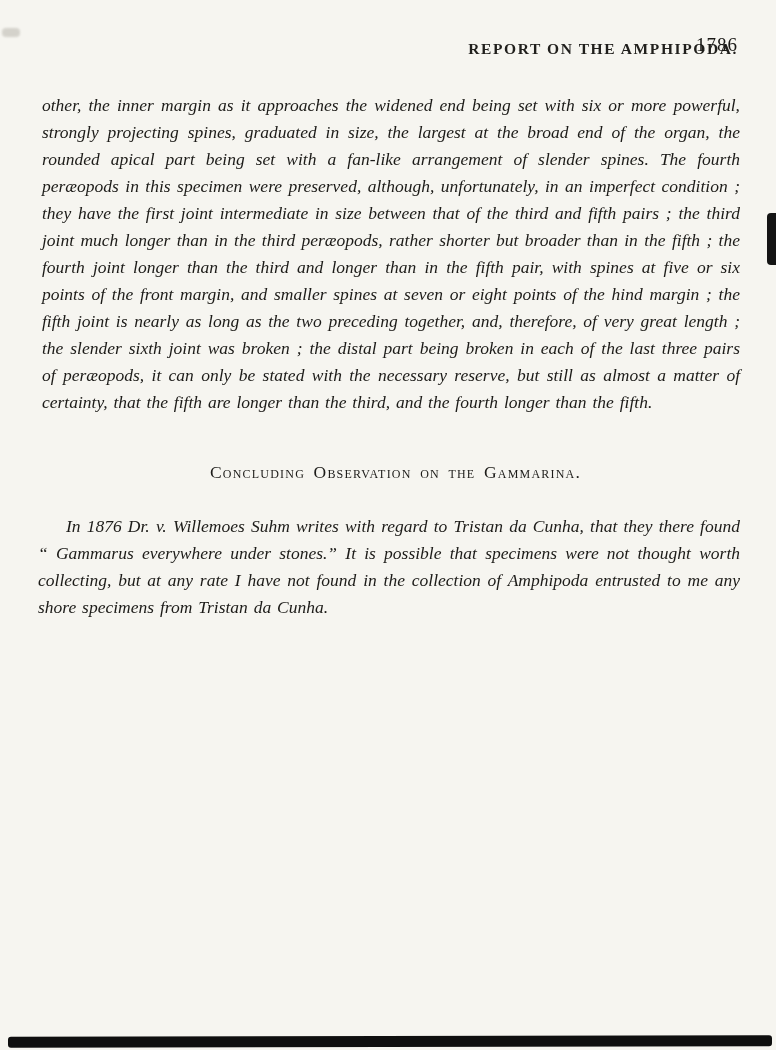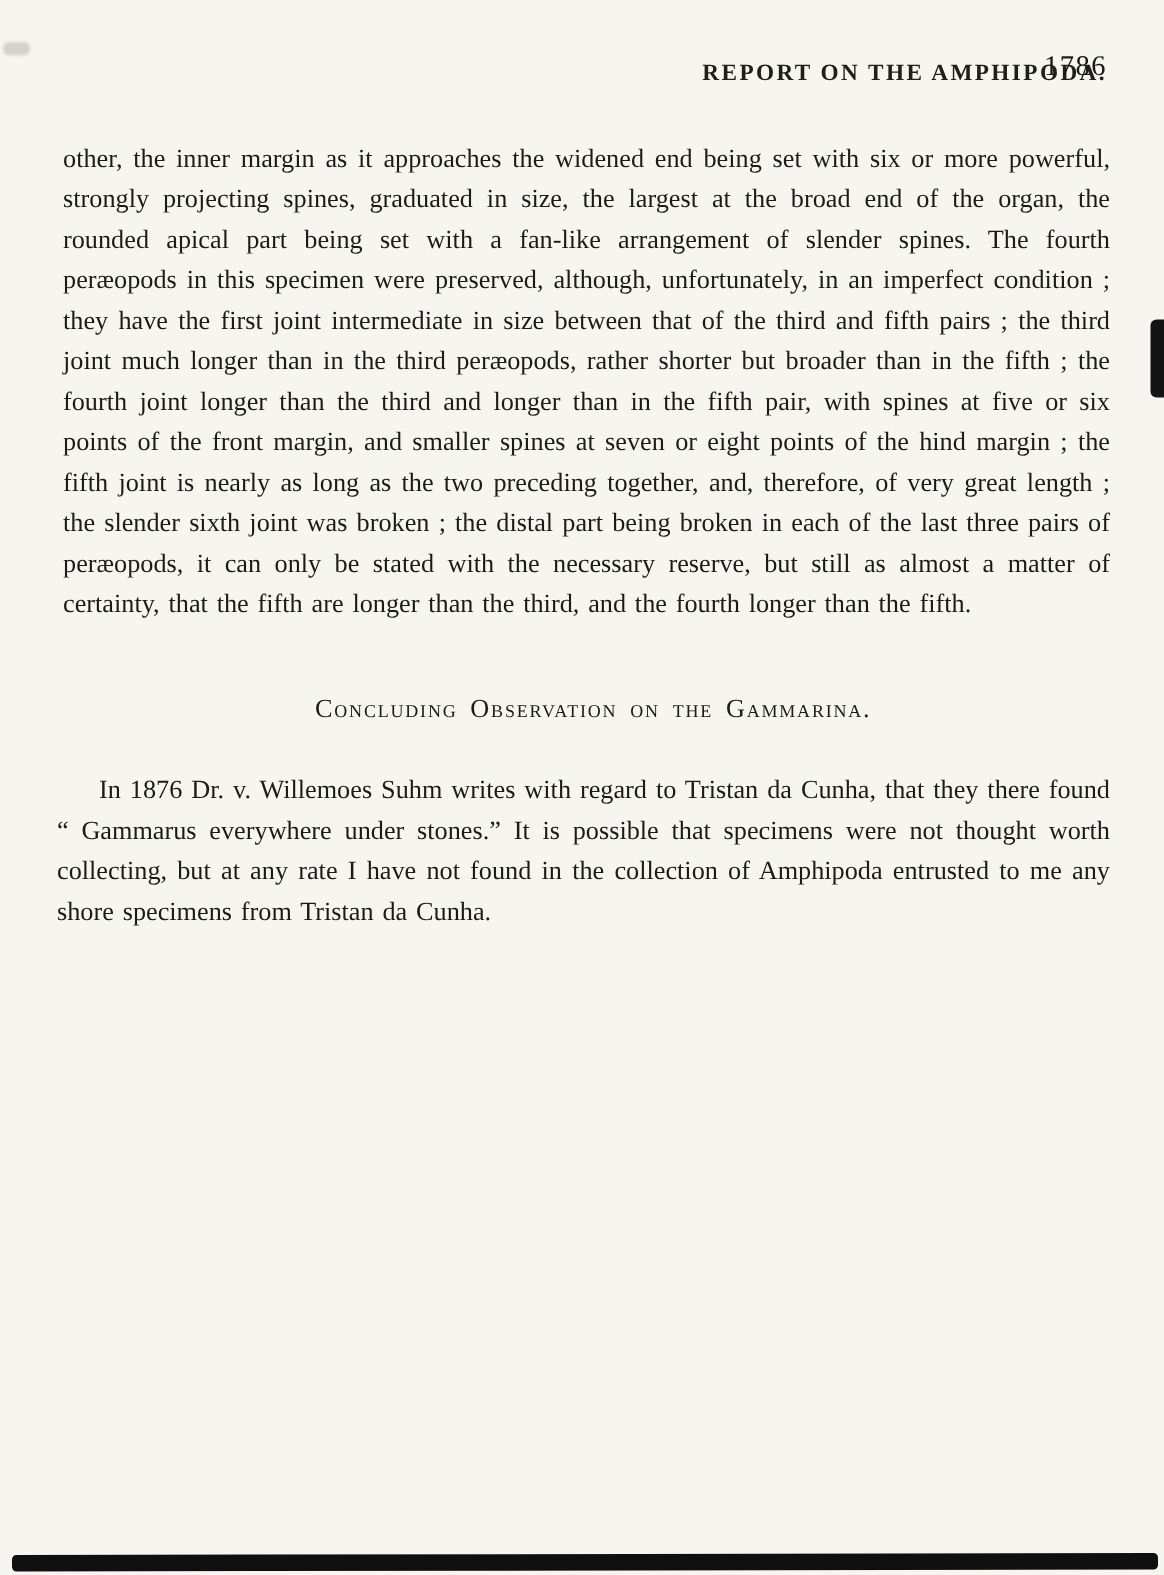--- a/index.html
+++ b/index.html
@@ -37,20 +37,21 @@
     font-size: 19px;
     letter-spacing: 1px;
     color: #1a1916;
   }
   .para {
     margin: 0 36px 0 42px;
     font-size: 17.5px;
     line-height: 27px;
     text-align: justify;
     word-spacing: 1.5px;
+    font-style: italic;
   }
   .para.first { margin-top: 26px; }
   .section-heading {
     text-align: center;
     font-size: 17.5px;
     font-weight: normal;
     font-variant: small-caps;
     letter-spacing: 1.2px;
     word-spacing: 3px;
     margin: 46px 0 0 0;

